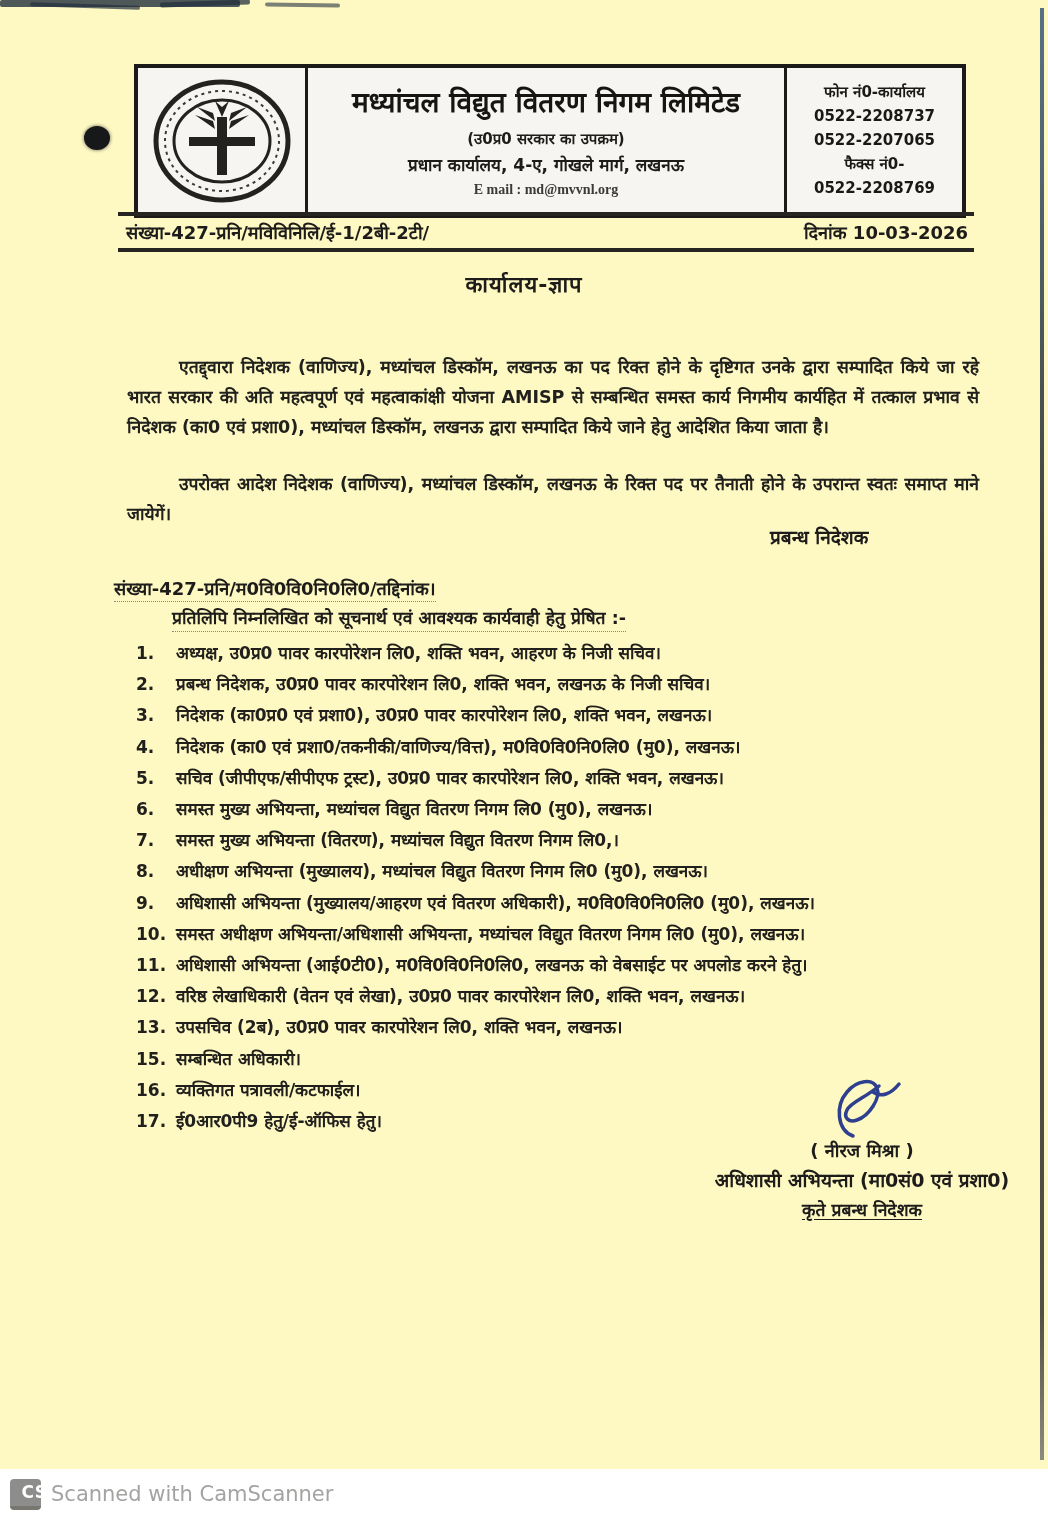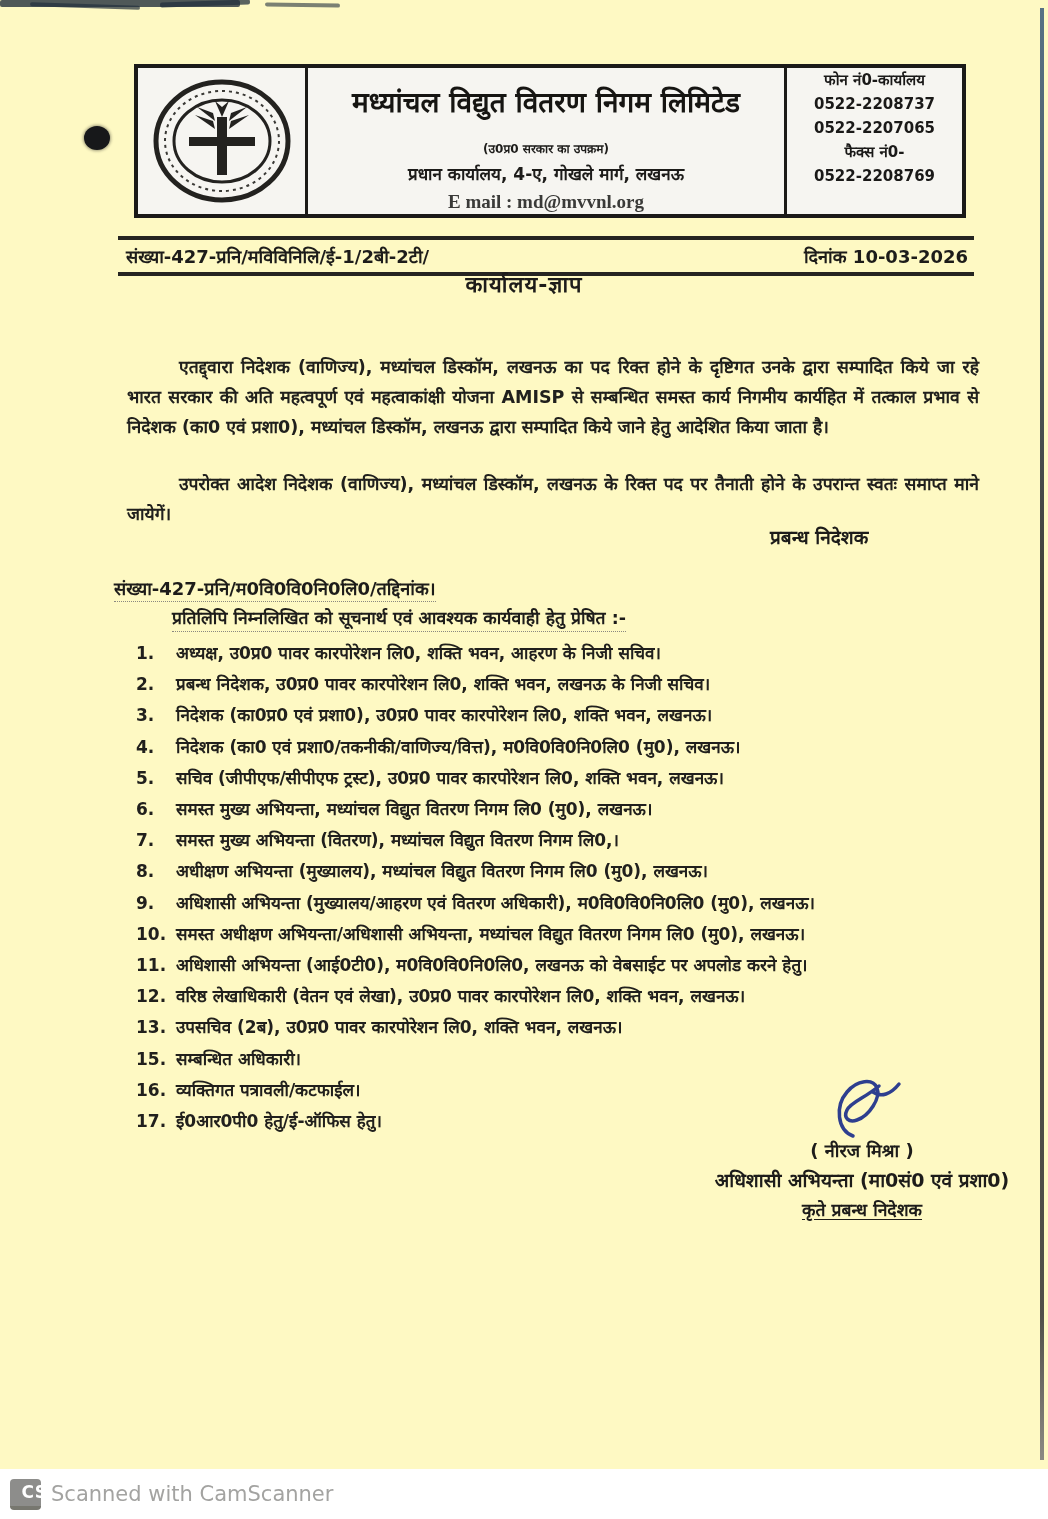--- a/index.html
+++ b/index.html
@@ -22,30 +22,30 @@
     background:#17181a; border-radius:50%; box-shadow:0 0 3px 1px rgba(20,20,20,.4); }
 
   
   .header-box {
     position:absolute; left:134px; top:64px; width:832px; height:154px;
     border:4px solid #1b1a18; display:flex;
     background:#f6f5f1;
   }
   .logo-cell { width:170px; border-right:3px solid #1b1a18; display:flex; align-items:center; justify-content:center; }
   .center-cell { flex:1; text-align:center; padding-top:14px; }
-  .phone-cell { width:178px; border-left:3px solid #1b1a18; text-align:center; }
+  .phone-cell { width:178px; border-left:3px solid #1b1a18; text-align:center; padding-top:12px; }
   .org-name { font-size:28px; font-weight:700; letter-spacing:0px; color:#161512; }
-  .org-sub { font-size:12px; font-weight:700; margin-top:20px; }
+  .org-sub { font-size:15px; font-weight:700; margin-top:8px; }
   .org-addr { font-size:17px; font-weight:700; margin-top:5px; }
-  .org-email { font-size:19px; font-weight:700; margin-top:6px; color:#3a3a38; font-family:"Liberation Serif","DejaVu Serif",serif; }
+  .org-email { font-size:14px; font-weight:700; margin-top:6px; color:#3a3a38; font-family:"Liberation Serif","DejaVu Serif",serif; }
   .phone-line { font-size:15px; font-weight:700; line-height:24px; color:#1a1918; }
 
   
   .ref-bar {
-    position:absolute; left:118px; top:236px; width:856px; height:40px;
+    position:absolute; left:118px; top:212px; width:856px; height:40px;
     border-top:4px solid #262522; border-bottom:4px solid #262522;
     display:flex; justify-content:space-between; align-items:center;
     padding:0 6px 0 8px;
   }
   .ref-no { font-size:18px; font-weight:700; }
   .ref-date { font-size:18px; font-weight:700; }
 
   .memo-title {
     position:absolute; left:0; top:268px; width:100%; text-align:center;
     font-size:22px; font-weight:700; letter-spacing:1px;
@@ -208,21 +208,21 @@
     <div class="copy-item">
         <span class="num">15.</span>
         <span class="txt">सम्बन्धित अधिकारी।</span>
       </div>
     <div class="copy-item">
         <span class="num">16.</span>
         <span class="txt">व्यक्तिगत पत्रावली/कटफाईल।</span>
       </div>
     <div class="copy-item">
         <span class="num">17.</span>
-        <span class="txt">ई0आर0पी0 हेतु/ई-ऑफिस हेतु।</span>
+        <span class="txt">ई0आर0पी9 हेतु/ई-ऑफिस हेतु।</span>
       </div>
   </div>
 
   <div class="sig-wrap">
     <svg class="sig-svg" width="110" height="72" viewBox="0 0 110 72">
       <path d="M46 64 C30 58 28 34 40 20 C50 8 66 6 70 16 C74 26 62 44 50 48 C42 51 36 46 40 38 C44 30 58 26 72 14 M66 20 C74 26 84 22 92 12" fill="none" stroke="#2e3f8f" stroke-width="3.5" stroke-linecap="round"></path>
     </svg>
     <div class="sig-name">( नीरज मिश्रा )</div>
     <div class="sig-desig">अधिशासी अभियन्ता (मा0सं0 एवं प्रशा0)</div>
     <div class="sig-for">कृते प्रबन्ध निदेशक</div>

